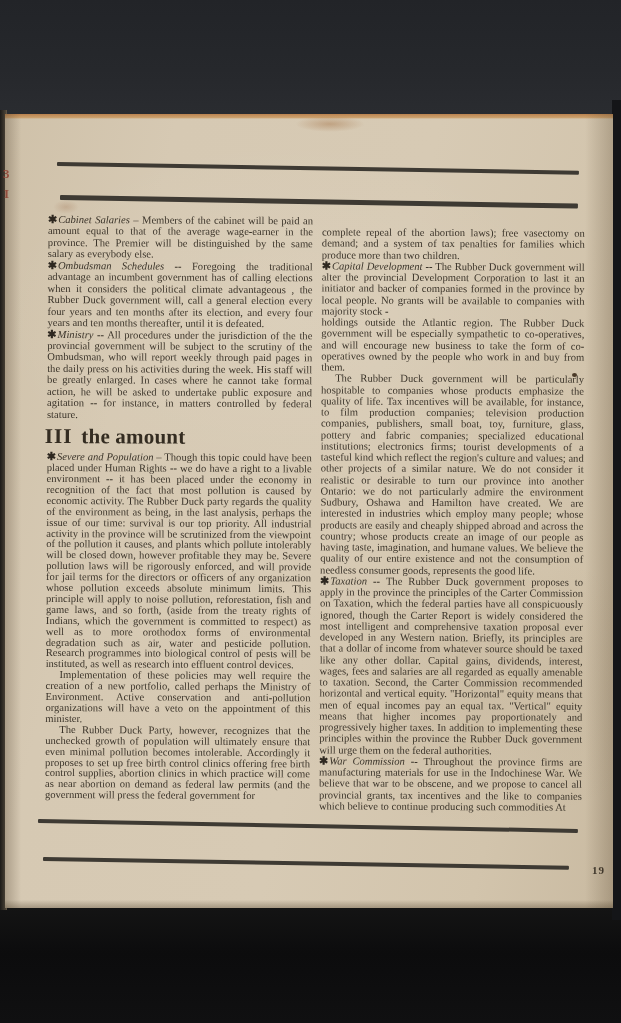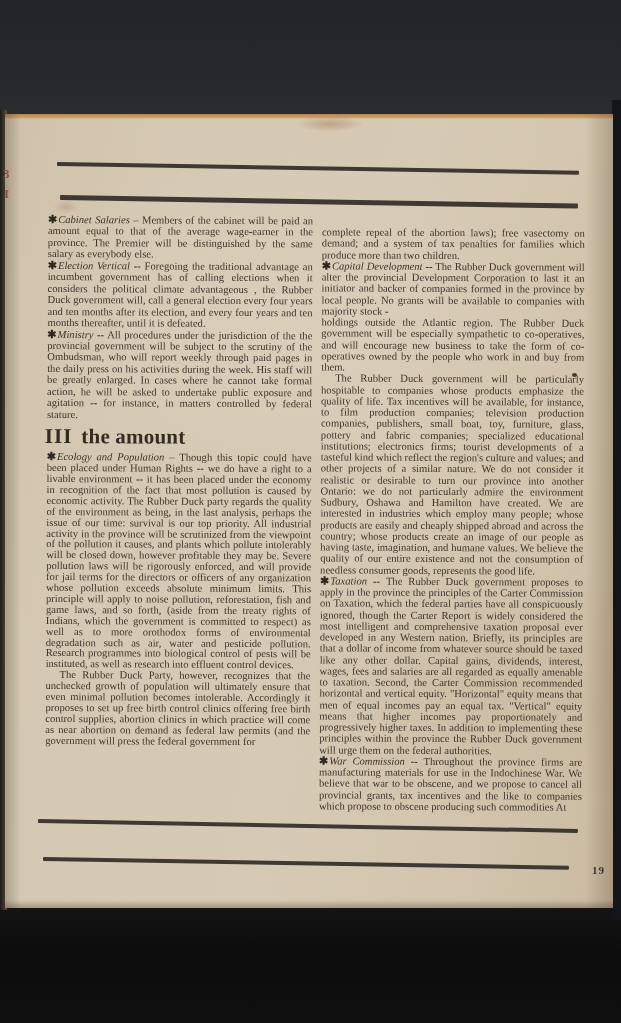--- a/index.html
+++ b/index.html
@@ -103,52 +103,53 @@
   <div class="rule b2"></div>
 
   <div class="content">
 
     <div class="col col-left">
       <p class="entry lead-a">
         <span class="ast">✱</span><span class="etitle">Cabinet Salaries</span>
         <span>– Members of the cabinet will be paid an amount equal to that of the average wage-earner in the province. The Premier will be distinguished by the same salary as everybody else.</span>
       </p>
       <p class="entry lead-a">
-        <span class="ast">✱</span><span class="etitle">Election Vertical</span>
+        <span class="ast">✱</span><span class="etitle">Ombudsman Schedules</span>
         <span>-- Foregoing the traditional advantage an incumbent government has of calling elections when it considers the political climate advantageous , the Rubber Duck government will, call a general election every four years and ten months after its election, and every four years and ten months thereafter, until it is defeated.</span>
       </p>
       <p class="entry lead-a">
         <span class="ast">✱</span><span class="etitle">Ministry</span>
         <span>-- All procedures under the jurisdiction of the the provincial government will be subject to the scrutiny of the Ombudsman, who will report weekly through paid pages in the daily press on his activities during the week. His staff will be greatly enlarged. In cases where he cannot take formal action, he will be asked to undertake public exposure and agitation -- for instance, in matters controlled by federal stature.</span>
       </p>
 
       <h2 class="section-heading"><span class="numeral">III</span><span>the amount</span></h2>
 
       <p class="entry lead-b">
-        <span class="ast">✱</span><span class="etitle">Ecology and Population</span>
+        <span class="ast">✱</span><span class="etitle">Severe and Population</span>
         <span>– Though this topic could have been placed under Human Rights -- we do have a right to a livable environment -- it has been placed under the economy in recognition of the fact that most pollution is caused by economic activity. The Rubber Duck party regards the quality of the environment as being, in the last analysis, perhaps the issue of our time: survival is our top priority. All industrial activity in the province will be scrutinized from the viewpoint of the pollution it causes, and plants which pollute intolerably will be closed down, however profitable they may be. Severe pollution laws will be rigorously enforced, and will provide for jail terms for the directors or officers of any organization whose pollution exceeds absolute minimum limits. This principle will apply to noise pollution, reforestation, fish and game laws, and so forth, (aside from the treaty rights of Indians, which the government is committed to respect) as well as to more orothodox forms of environmental degradation such as air, water and pesticide pollution. Research programmes into biological control of pests will be instituted, as well as research into effluent control devices.</span>
       </p>
+      <p class="lead-b indent">Implementation of these policies may well require the creation of a new portfolio, called perhaps the Ministry of Environment. Active conservation and anti-pollution organizations will have a veto on the appointment of this minister.</p>
       <p class="lead-b indent">The Rubber Duck Party, however, recognizes that the unchecked growth of population will ultimately ensure that even minimal pollution becomes intolerable. Accordingly it proposes to set up free birth control clinics offering free birth control supplies, abortion clinics in which practice will come as near abortion on demand as federal law permits (and the government will press the federal government for</p>
     </div>
 
     <div class="col col-right">
       <p>complete repeal of the abortion laws); free vasectomy on demand; and a system of tax penalties for families which produce more than two children.</p>
       <p class="entry">
         <span class="ast">✱</span><span class="etitle">Capital Development</span>
         <span>-- The Rubber Duck government will alter the provincial Development Corporation to last it an initiator and backer of companies formed in the province by local people. No grants will be available to companies with majority stock -</span>
       </p>
       <p>holdings outside the Atlantic region. The Rubber Duck government will be especially sympathetic to co-operatives, and will encourage new business to take the form of co-operatives owned by the people who work in and buy from them.</p>
       <p class="indent">The Rubber Duck government will be particularly hospitable to companies whose products emphasize the quality of life. Tax incentives will be available, for instance, to film production companies; television production companies, publishers, small boat, toy, furniture, glass, pottery and fabric companies; specialized educational institutions; electronics firms; tourist developments of a tasteful kind which reflect the region's culture and values; and other projects of a similar nature. We do not consider it realistic or desirable to turn our province into another Ontario: we do not particularly admire the environment Sudbury, Oshawa and Hamilton have created. We are interested in industries which employ many people; whose products are easily and cheaply shipped abroad and across the country; whose products create an image of our people as having taste, imagination, and humane values. We believe the quality of our entire existence and not the consumption of needless consumer goods, represents the good life.</p>
       <p class="entry">
         <span class="ast">✱</span><span class="etitle">Taxation</span>
         <span>-- The Rubber Duck government proposes to apply in the province the principles of the Carter Commission on Taxation, which the federal parties have all conspicuously ignored, though the Carter Report is widely considered the most intelligent and comprehensive taxation proposal ever developed in any Western nation. Briefly, its principles are that a dollar of income from whatever source should be taxed like any other dollar. Capital gains, dividends, interest, wages, fees and salaries are all regarded as equally amenable to taxation. Second, the Carter Commission recommended horizontal and vertical equity. "Horizontal" equity means that men of equal incomes pay an equal tax. "Vertical" equity means that higher incomes pay proportionately and progressively higher taxes. In addition to implementing these principles within the province the Rubber Duck government will urge them on the federal authorities.</span>
       </p>
       <p class="entry">
         <span class="ast">✱</span><span class="etitle">War Commission</span>
-        <span>-- Throughout the province firms are manufacturing materials for use in the Indochinese War. We believe that war to be obscene, and we propose to cancel all provincial grants, tax incentives and the like to companies which propose to obscene producing such commodities At</span>
+        <span>-- Throughout the province firms are manufacturing materials for use in the Indochinese War. We believe that war to be obscene, and we propose to cancel all provincial grants, tax incentives and the like to companies which believe to continue producing such commodities At</span>
       </p>
     </div>
 
   </div>
 
   <div class="page-number">19</div>
   <div class="speck"></div>
   <div class="shade-left"></div>
   <div class="shade-right"></div>
   <div class="shade-bottom"></div>

